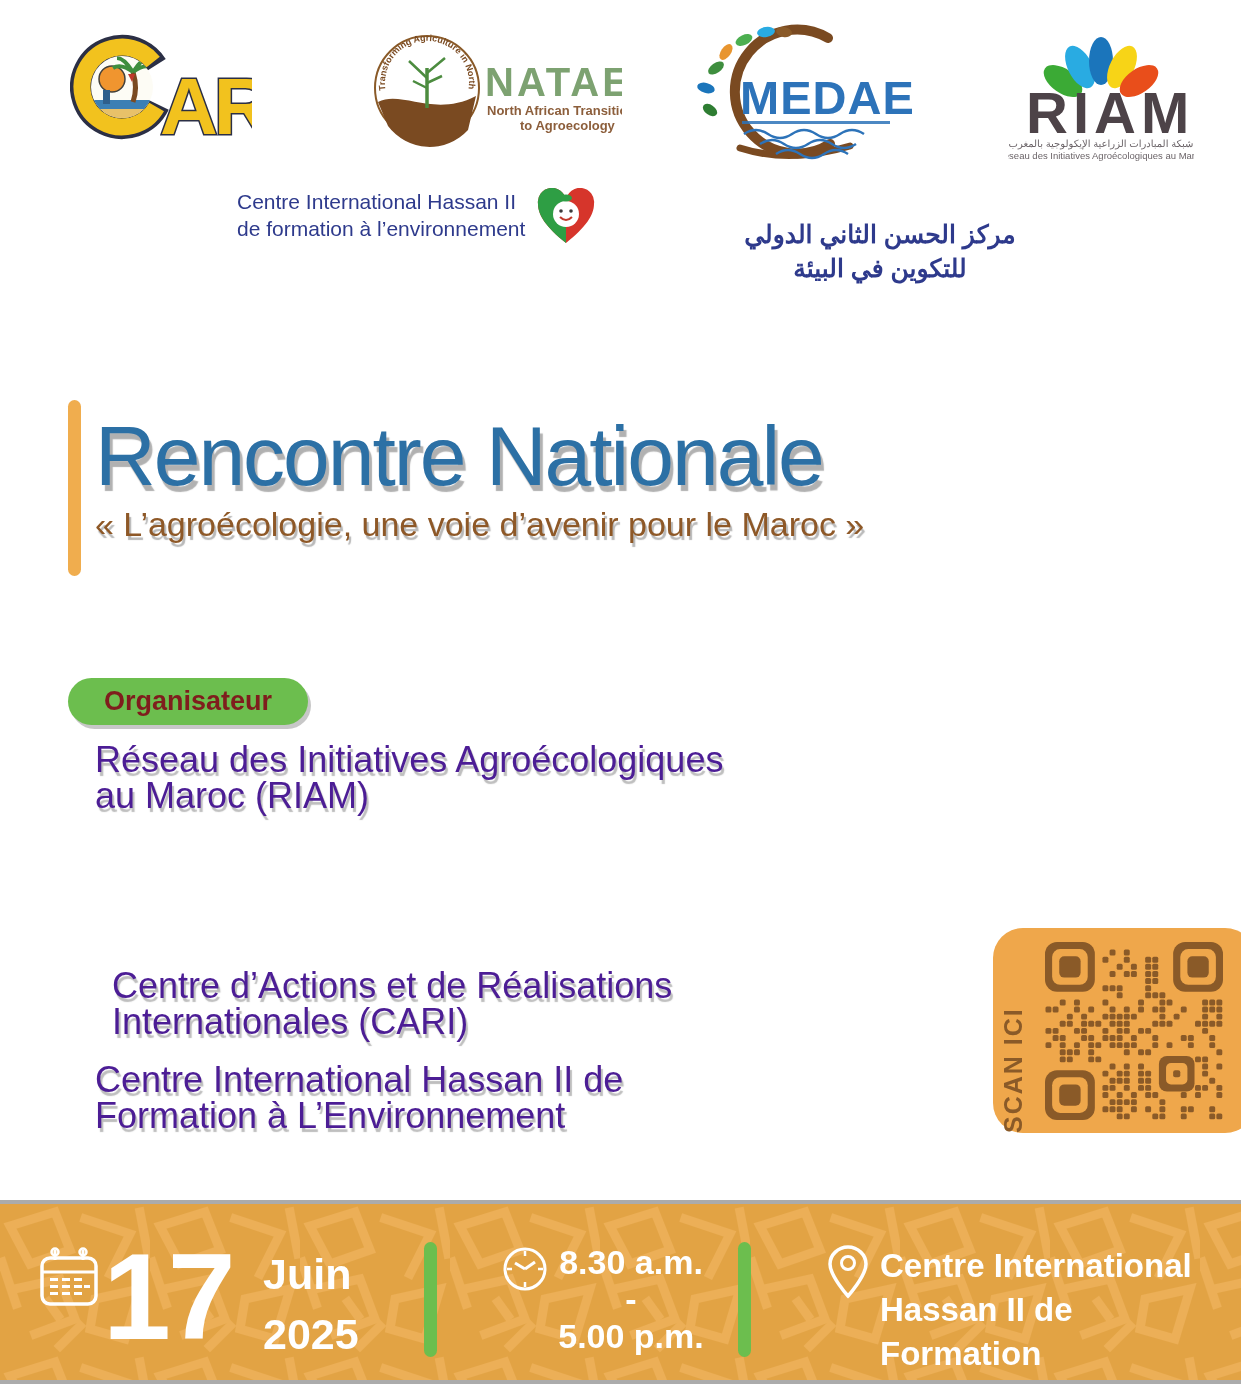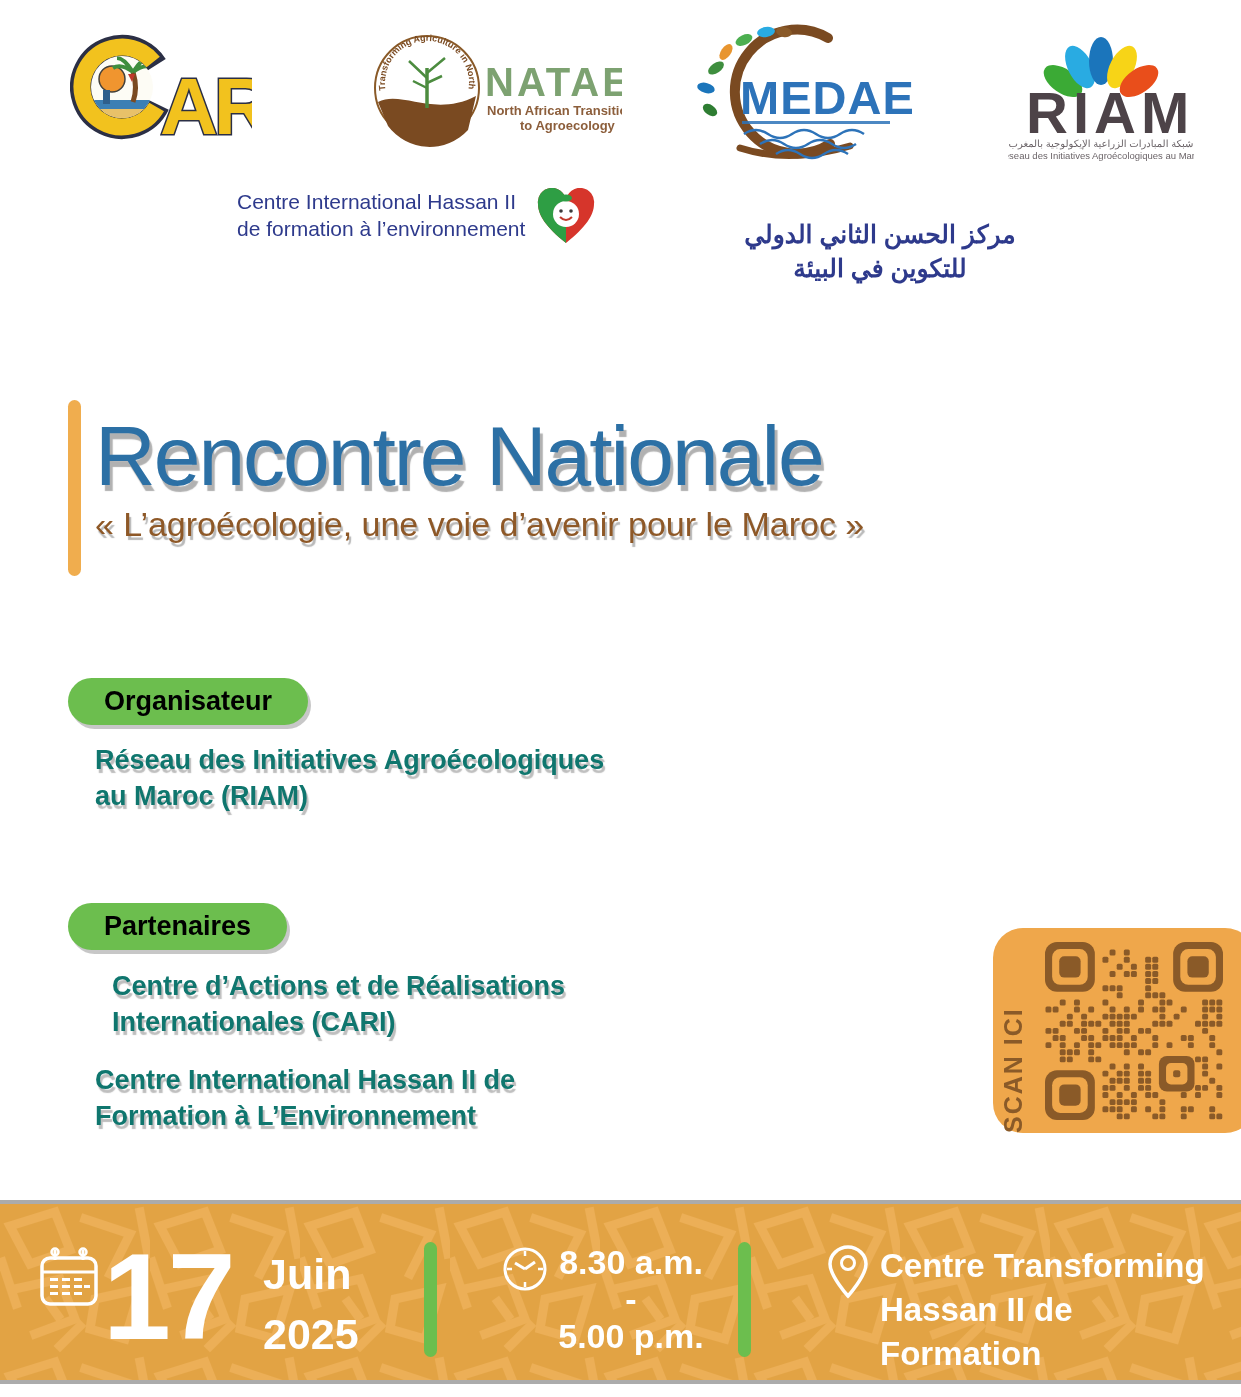--- a/index.html
+++ b/index.html
@@ -17,24 +17,24 @@
   .main-title{
     font-size:84px;font-weight:normal;color:#2C70A5;letter-spacing:-2px;white-space:nowrap;
     text-shadow:3px 6px 1px rgba(125,125,125,.6);
   }
   .subtitle{
     font-size:34px;font-weight:normal;color:#8E5827;white-space:nowrap;
     text-shadow:2px 4px 1px rgba(125,125,125,.55);
   }
   
   .badge{
-    display:inline-block;background:#6CBE4E;color:#000000;font-weight:bold;font-size:27px;
+    display:inline-block;background:#6CBE4E;color:#7f1d1d;font-weight:bold;font-size:27px;
     padding:8px 36px;border-radius:26px;box-shadow:3px 4px 0 rgba(130,130,130,.45);
   }
-  .body-brown{font-size:27px;font-weight:bold;color:#0f766e;line-height:36px;
+  .body-brown{font-size:36px;font-weight:normal;color:#4c1d95;line-height:36px;
     text-shadow:2px 4px 1px rgba(125,125,125,.5);}
   
   .qr-panel{
     left:993px;top:928px;width:262px;height:205px;background:#EFA74B;border-radius:30px;
   }
   .qr-label{
     position:absolute;left:6px;top:0;height:100%;display:flex;align-items:center;
     writing-mode:vertical-rl;transform:rotate(180deg);
     color:#8A5A28;font-weight:bold;font-size:25px;letter-spacing:2px;
   }
@@ -158,23 +158,20 @@
   <div class="abs subtitle" style="left:95px;top:505px">« L’agroécologie, une voie d’avenir pour le Maroc »</div>
 
   <div class="abs" style="left:68px;top:678px">
     <span class="badge">Organisateur</span>
   </div>
   <div class="abs body-brown" style="left:95px;top:742px">
     <div>Réseau des Initiatives Agroécologiques</div>
     <div>au Maroc (RIAM)</div>
   </div>
 
-  <div class="abs" style="left:68px;top:903px">
-    <span class="badge">Partenaires</span>
-  </div>
   <div class="abs body-brown" style="left:112px;top:968px">
     <div>Centre d’Actions et de Réalisations</div>
     <div>Internationales (CARI)</div>
   </div>
   <div class="abs body-brown" style="left:95px;top:1062px">
     <div>Centre International Hassan II de</div>
     <div>Formation à L’Environnement</div>
   </div>
 
   <div class="abs qr-panel">
@@ -438,20 +435,20 @@
       </div>
 
       <div class="abs green-divider" style="left:738px;top:38px"></div>
 
       <svg class="abs" style="left:826px;top:40px" width="44" height="56" viewBox="0 0 44 56">
         <path d="M22 3 C12 3 4 11 4 20 c0 12 18 32 18 32 s18 -20 18 -32 c0 -9 -8 -17 -18 -17 Z" fill="none" stroke="#fff" stroke-width="3.5"></path>
         <circle cx="22" cy="19" r="6.5" fill="none" stroke="#fff" stroke-width="3"></circle>
       </svg>
 
       <div class="abs loc-block" style="left:880px;top:40px">
-        <div>Centre Transforming</div>
+        <div>Centre International</div>
         <div>Hassan II de Formation</div>
         <div>à l’Environnement</div>
       </div>
     </div>
   </div>
 
 </div>
 
 </body></html>

